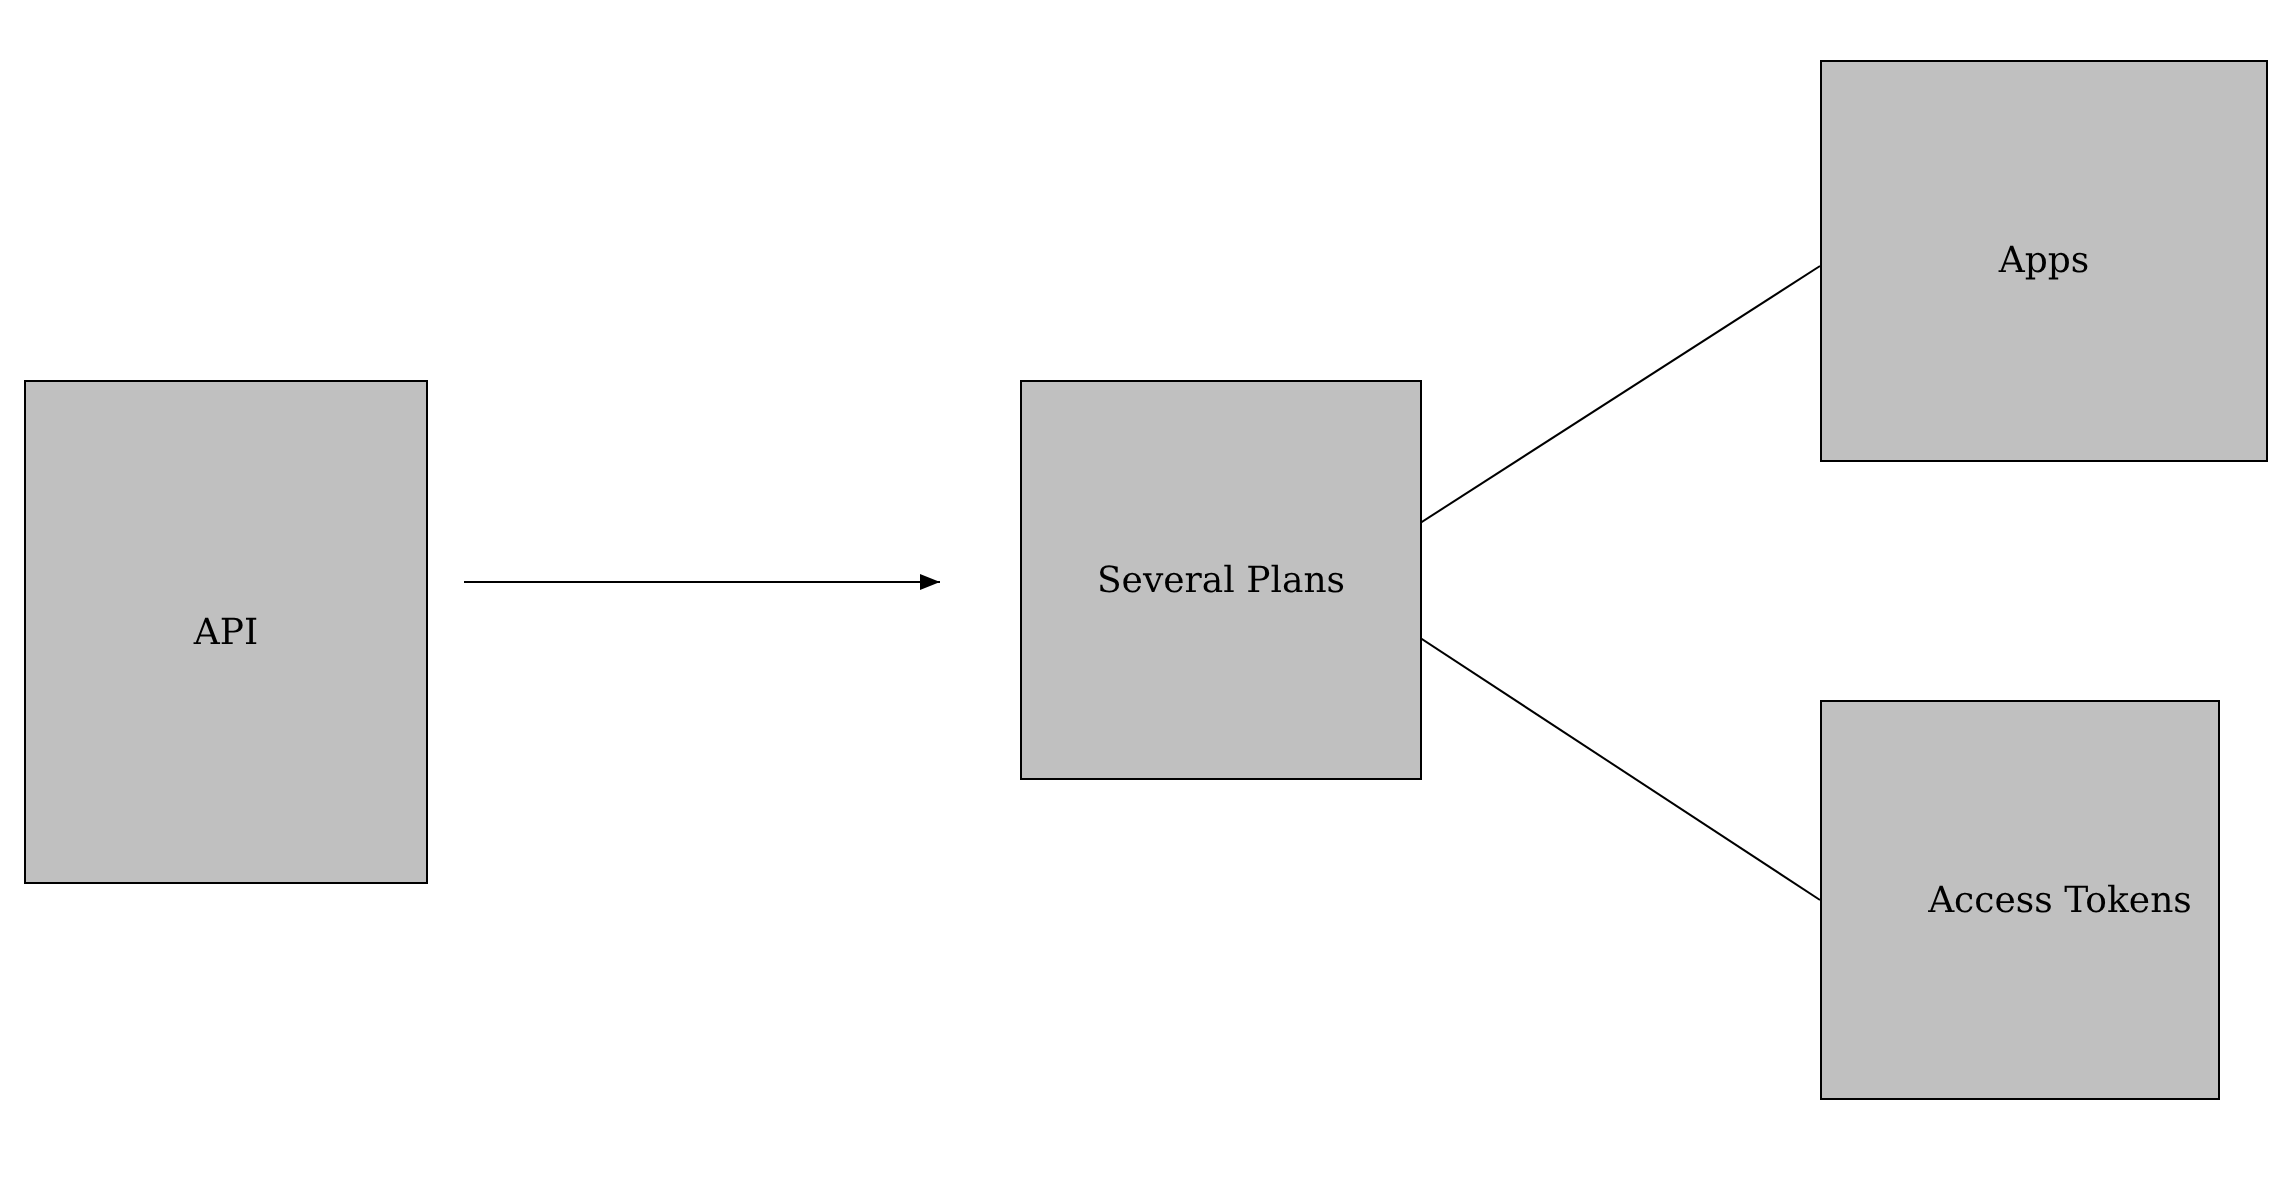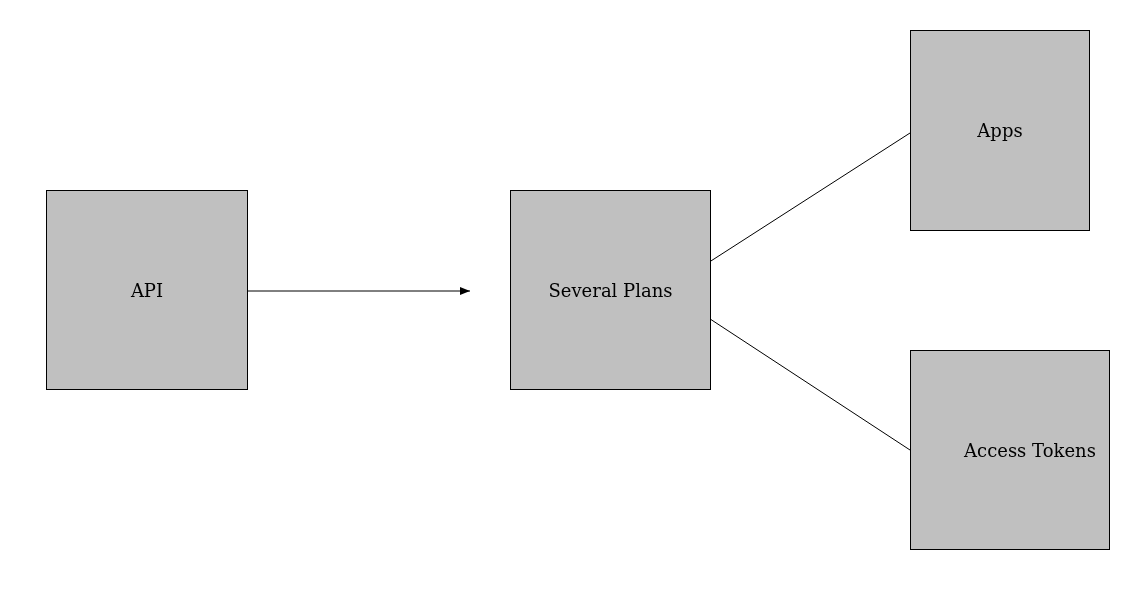--- a/index.html
+++ b/index.html
@@ -30,23 +30,23 @@
     box-sizing: border-box;
     display: flex;
     align-items: center;
     justify-content: center;
   }
   .node-label {
     font-size: 18px;
     color: #000000;
     white-space: nowrap;
   }
-  #node-api            { left: 46px;  top: 190px; width: 202px; height: 200px; }
+  #node-api            { left: 12px;  top: 190px; width: 202px; height: 252px; }
   #node-several-plans  { left: 470px; top: 190px; width: 201px; height: 200px; margin-left: 40px; }
-  #node-apps           { left: 910px; top: 30px;  width: 180px; height: 201px; }
+  #node-apps           { left: 910px; top: 30px;  width: 224px; height: 201px; }
   #node-access-tokens  { left: 910px; top: 350px; width: 200px; height: 200px; padding-left: 40px; }
 </style>
 </head>
 <body>
 
 <div class="canvas">
 
   <svg class="edge-layer" width="1141" height="591" viewBox="0 0 1141 591" xmlns="http://www.w3.org/2000/svg">
     <defs>
       <marker id="arrowhead" markerUnits="userSpaceOnUse" markerWidth="11" markerHeight="8" refX="10" refY="4" orient="auto">

